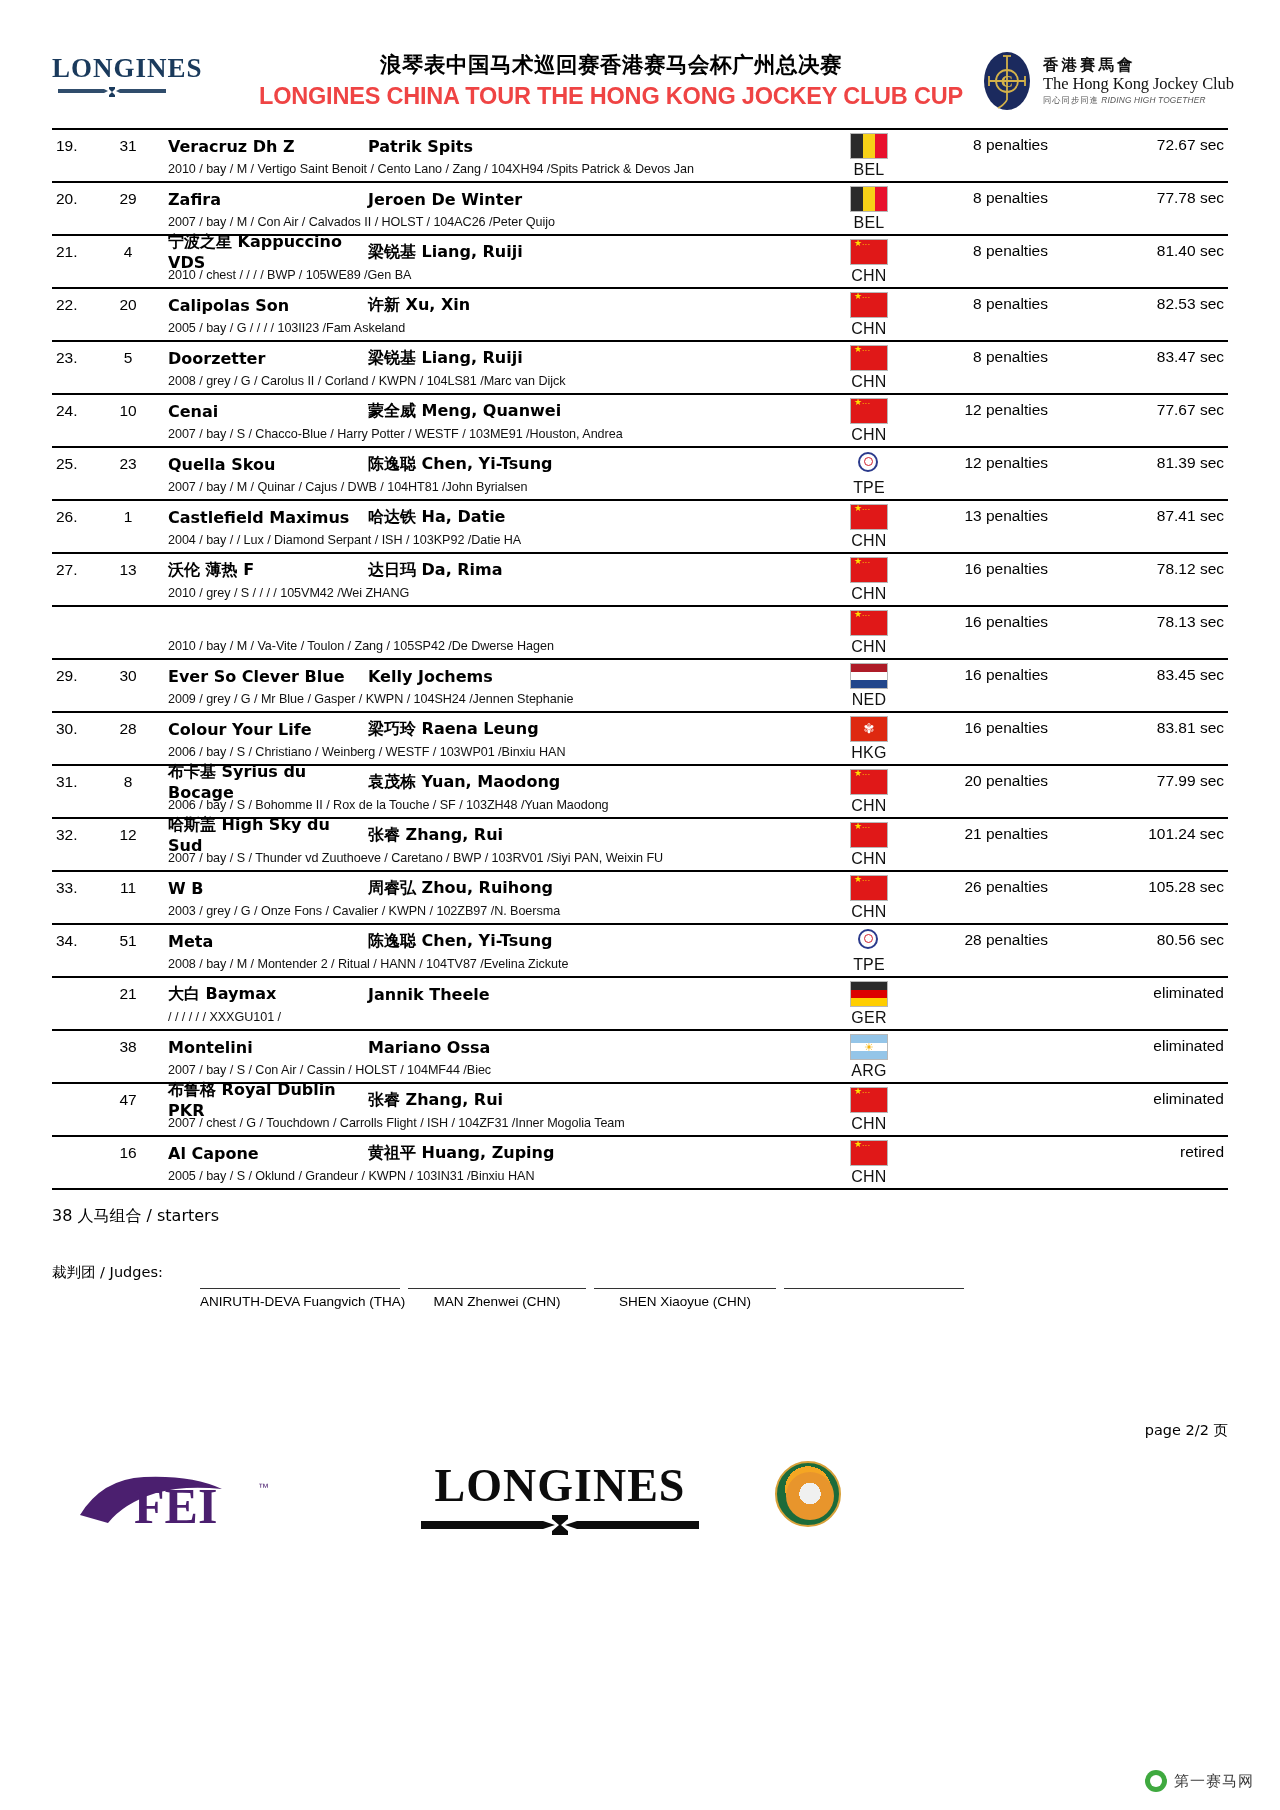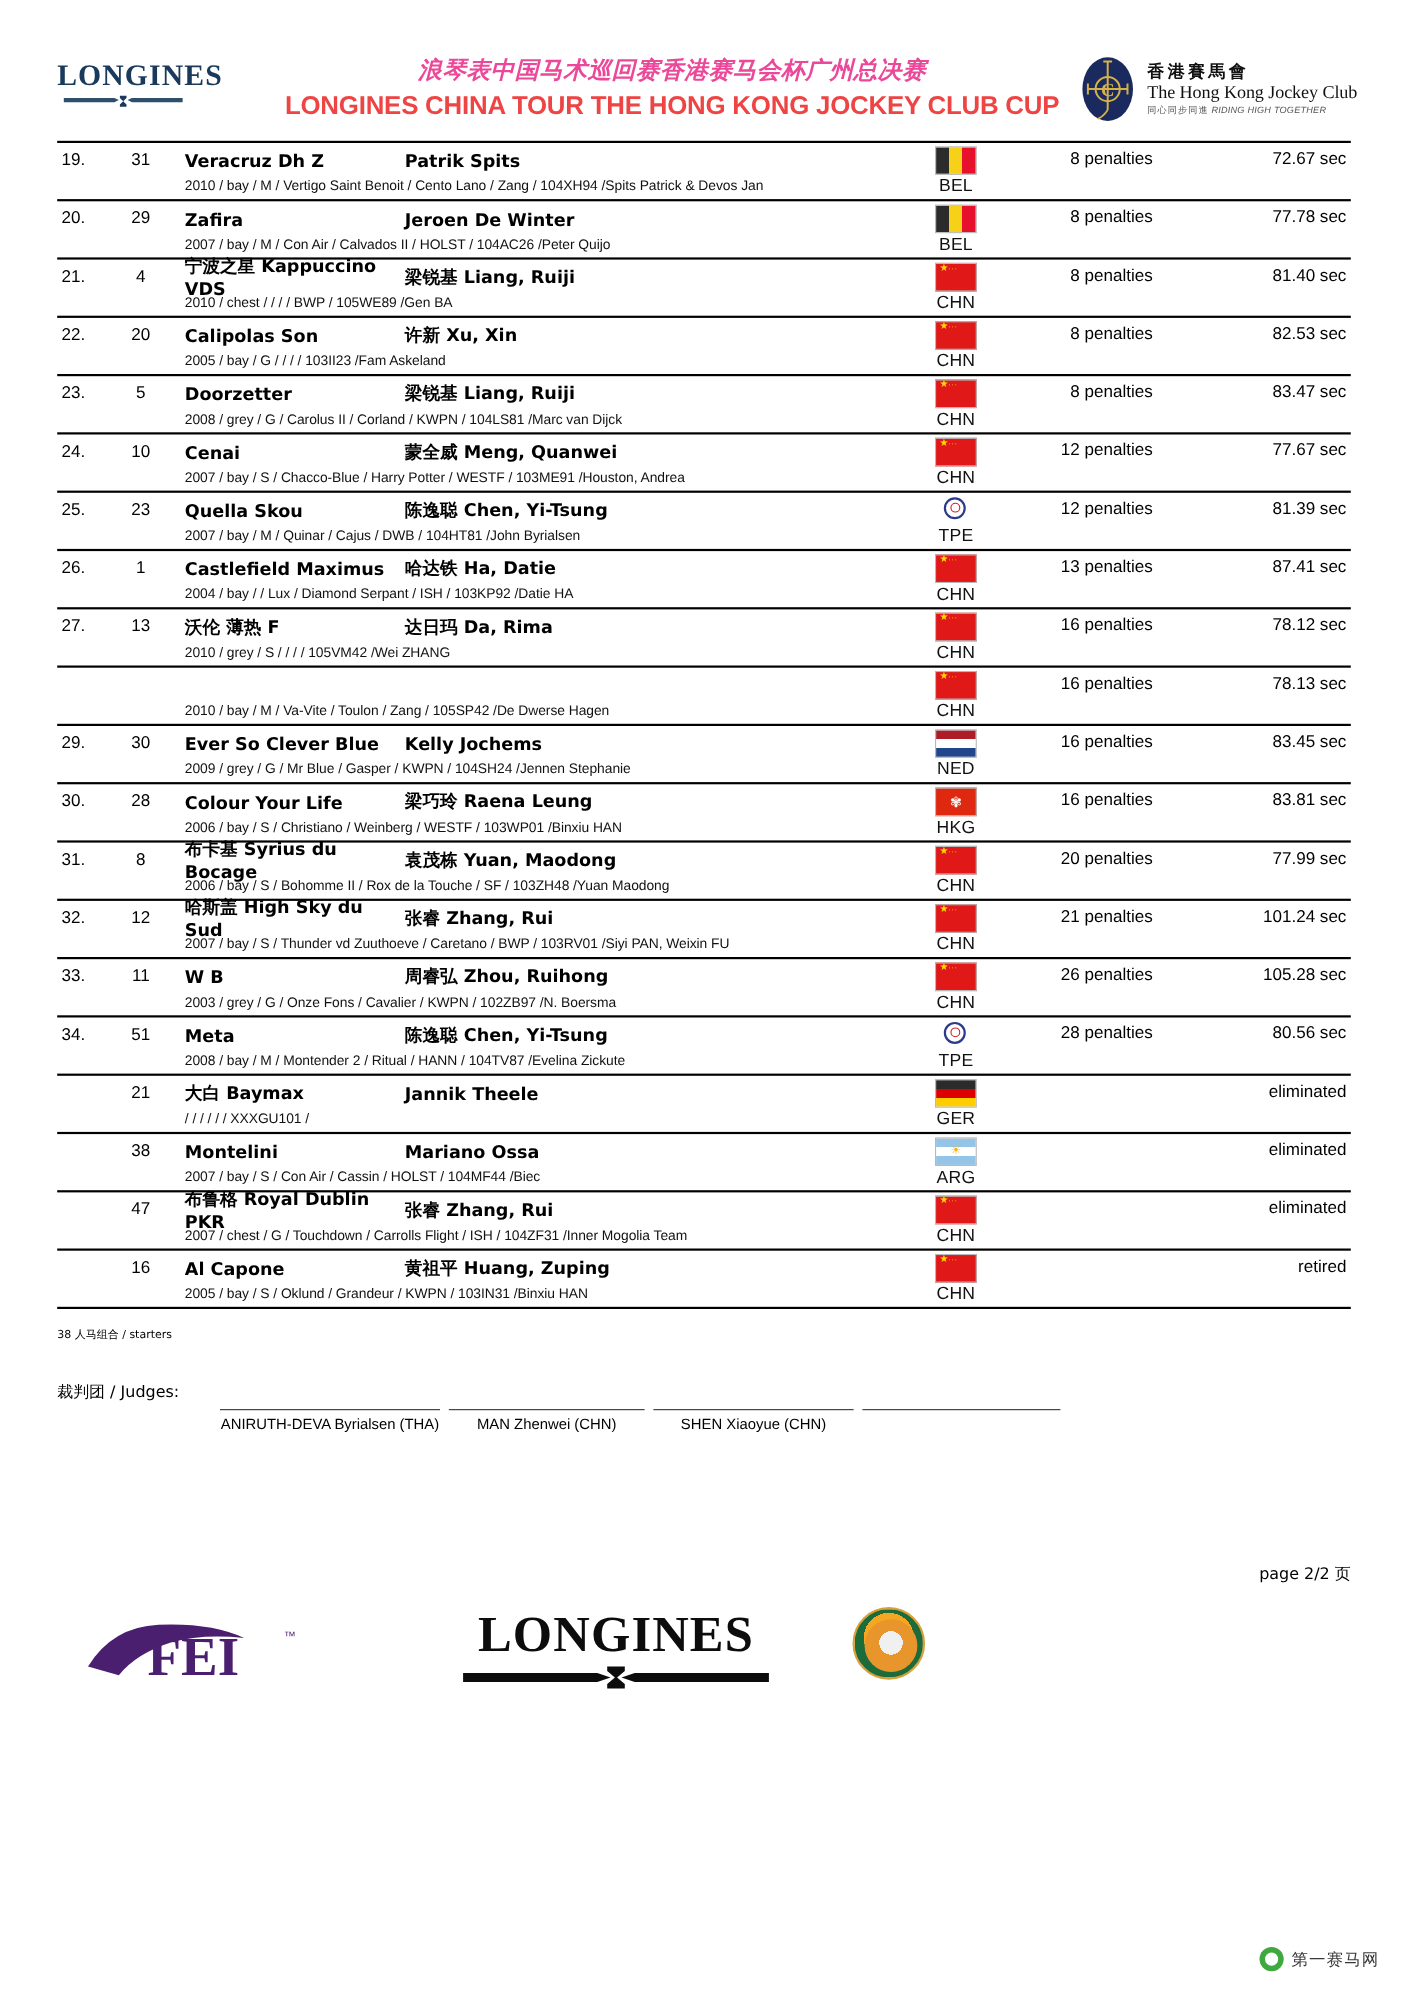--- a/index.html
+++ b/index.html
@@ -32,24 +32,23 @@
     color: #1a3a5c;
     line-height: 1;
   }
   .longines-wings { margin-top: 1px; }
 
   .title-block { flex: 1 1 auto; text-align: center; padding-right: 10px; }
   .title-cn {
     font-size: 21.5px;
     font-weight: bold;
     letter-spacing: 0.5px;
-    color: #ec4899;
+    color: #000000;
     line-height: 1.25;
     font-family: "DejaVu Sans", sans-serif;
-    font-style: italic;
   }
   .title-en {
     font-size: 23.5px;
     font-weight: bold;
     letter-spacing: -0.2px;
     margin-top: 5px;
     color: #ef4444;
     line-height: 1.15;
   }
 
@@ -185,21 +184,21 @@
     text-align: right; font-size: 15.5px;
   }
   .time-cell {
     position: absolute; left: 1000px; top: 6px; width: 176px;
     text-align: right; font-size: 15.5px; padding-right: 4px;
   }
 
   
   .starters {
     margin: 16px 52px 0 52px;
-    font-size: 10px;
+    font-size: 16px;
   }
 
   
   .judges-label {
     margin: 36px 52px 0 52px;
     font-size: 14.5px;
   }
   .judges-row {
     margin: 6px 52px 0 52px;
     display: flex;
@@ -734,21 +733,21 @@
         <div class="time-cell">retired</div>
       </div>
     </div>
 
   <div class="starters cjk">38 人马组合 / starters</div>
 
   <div class="judges-label cjk">裁判团 / Judges:</div>
   <div class="judges-row">
     <div class="judge jw1">
       <div class="rule"></div>
-      <div class="nm">ANIRUTH-DEVA Byrialsen (THA)</div>
+      <div class="nm">ANIRUTH-DEVA Fuangvich (THA)</div>
     </div>
     <div class="judge jw2">
       <div class="rule"></div>
       <div class="nm">MAN Zhenwei (CHN)</div>
     </div>
     <div class="judge jw3">
       <div class="rule"></div>
       <div class="nm">SHEN Xiaoyue (CHN)</div>
     </div>
     <div class="judge jw4">

